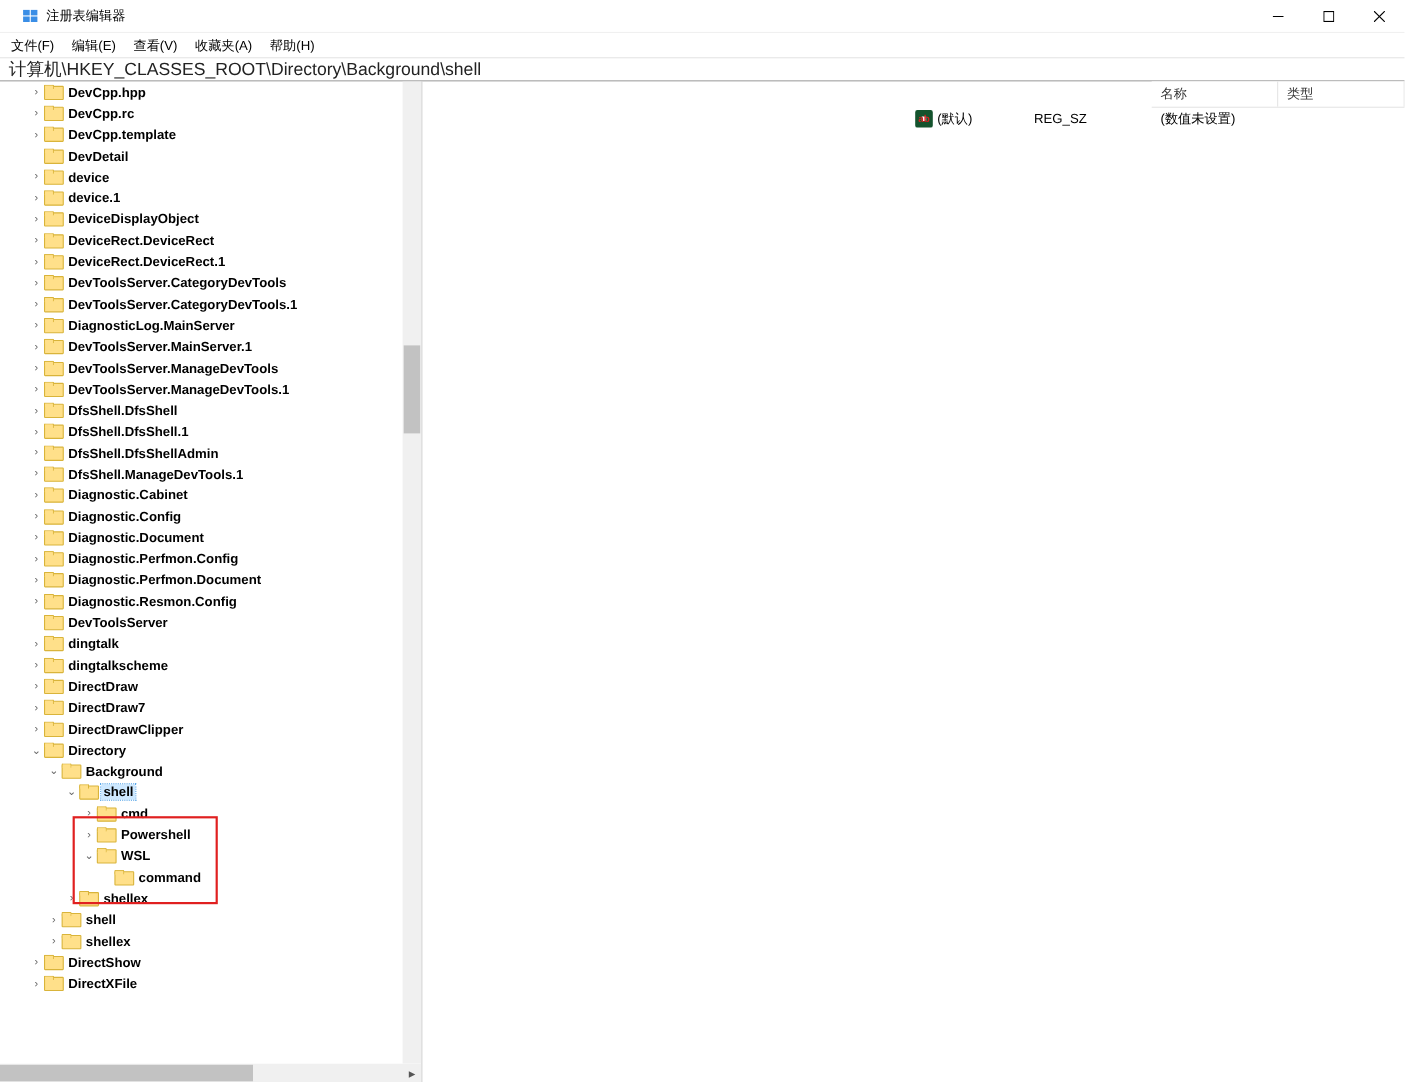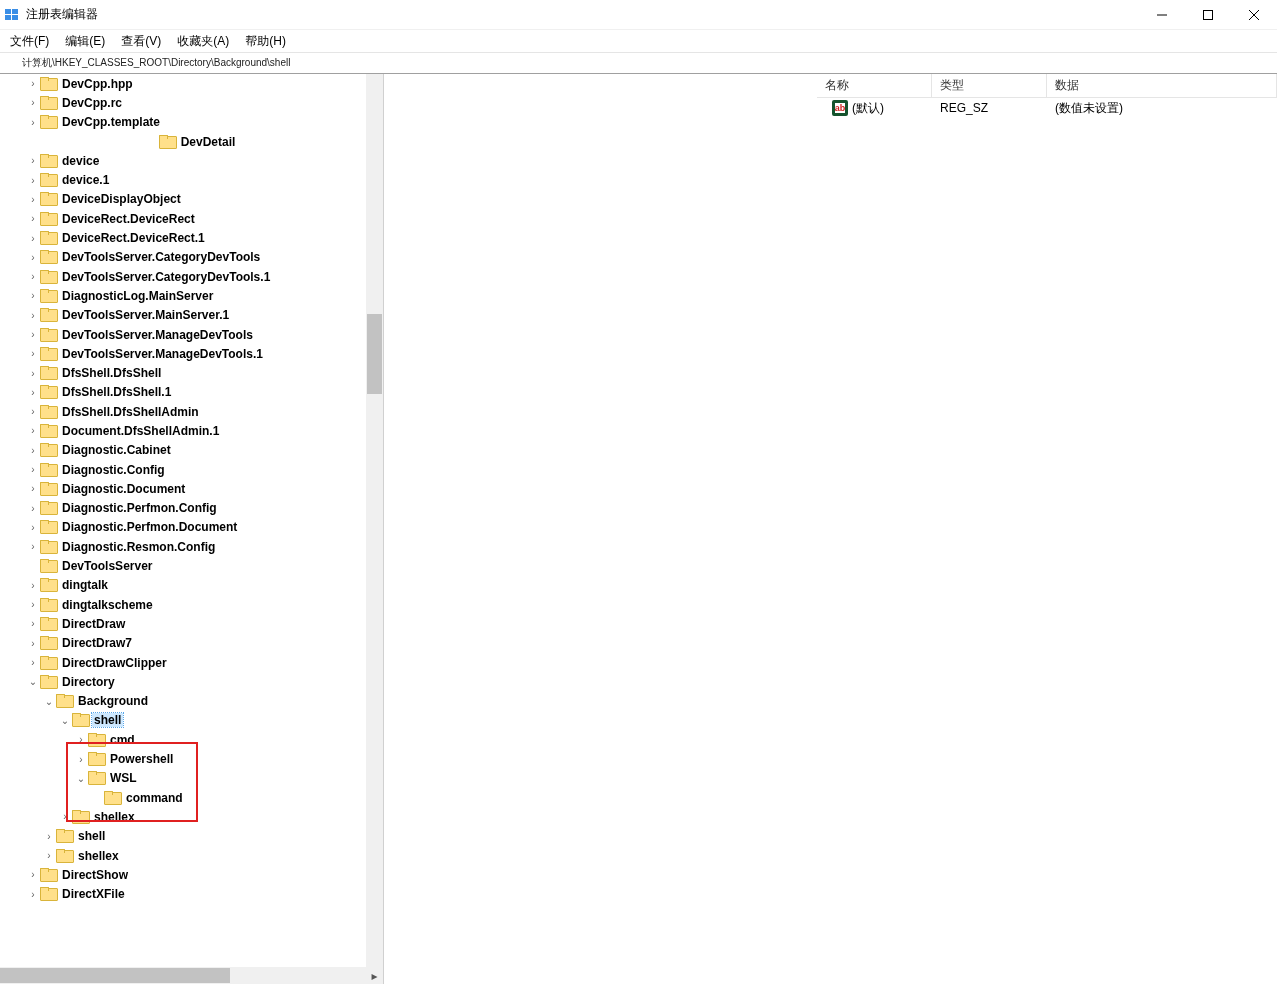--- a/index.html
+++ b/index.html
@@ -15,21 +15,21 @@
     flex-direction: column;
   }
 
   
   .titlebar {
     height: 30px;
     display: flex;
     align-items: center;
     background: #fff;
     border-bottom: 1px solid #f0f0f0;
-    padding-left: 4px;
+    padding-left: 20px;
   }
   .titlebar .app-icon {
     width: 16px; height: 16px;
     margin-right: 6px;
     display: inline-flex; align-items:center; justify-content:center;
   }
   .titlebar .title { flex: 0 0 auto; }
   .titlebar .spacer { flex: 1; }
   .win-controls { display: flex; }
   .win-btn {
@@ -52,23 +52,23 @@
     cursor: default;
   }
 
   
   .addressbar {
     height: 22px;
     border-top: 1px solid #e5e5e5;
     border-bottom: 1px solid #a0a0a0;
     display: flex;
     align-items: center;
-    padding: 0 22px;
+    padding: 0 8px;
     background: #fff;
-    font-size: 10px;
+    font-size: 16px;
     color:#222;
   }
 
   
   .main {
     flex: 1;
     display: flex;
     min-height: 0;
   }
   .tree-pane {
@@ -196,21 +196,21 @@
   .list-body { flex: 1; }
   .list-row {
     display: flex;
     align-items: center;
     height: 20px;
     padding-left:4px;
   }
   .ab-icon{
     width:16px;height:16px;margin-right:4px;
     display:inline-flex;align-items:center;justify-content:center;
-    border:3px solid #14532d;
+    border:6px solid #14532d;
     border-radius:2px;
     background:#fff;
     color:#d02020;
     font-size:9px;
     font-weight:bold;
   }
   .cell { padding: 0 8px; }
   .cell.name { width: 108px; display:flex; align-items:center;}
   .cell.type { width: 115px; }
   .cell.data { flex: 0 0 230px; }
@@ -280,21 +280,21 @@
             </div>
           </li>
           <li>
             <div class="node" style="padding-left: 26px;">
               <span class="twisty">›</span>
               <span class="folder-icon"></span>
               <span class="label">DevCpp.template</span>
             </div>
           </li>
           <li>
-            <div class="node" style="padding-left: 16px; justify-content: center;">
+            <div class="node" style="padding-left: 26px;">
               <span class="twisty empty">·</span>
               <span class="folder-icon"></span>
               <span class="label">DevDetail</span>
             </div>
           </li>
           <li>
             <div class="node" style="padding-left: 26px;">
               <span class="twisty">›</span>
               <span class="folder-icon"></span>
               <span class="label">device</span>
@@ -388,21 +388,21 @@
             <div class="node" style="padding-left: 26px;">
               <span class="twisty">›</span>
               <span class="folder-icon"></span>
               <span class="label">DfsShell.DfsShellAdmin</span>
             </div>
           </li>
           <li>
             <div class="node" style="padding-left: 26px;">
               <span class="twisty">›</span>
               <span class="folder-icon"></span>
-              <span class="label">Document.DfsShellAdmin.1</span>
+              <span class="label">DfsShell.ManageDevTools.1</span>
             </div>
           </li>
           <li>
             <div class="node" style="padding-left: 26px;">
               <span class="twisty">›</span>
               <span class="folder-icon"></span>
               <span class="label">Diagnostic.Cabinet</span>
             </div>
           </li>
           <li>
@@ -575,21 +575,20 @@
     <div class="hscrollbar">
       <div class="thumb"></div>
       <div class="arrow-r">▸</div>
     </div>
   </div>
 
   <div class="list-pane">
     <div class="list-header">
       <div class="col name">名称</div>
       <div class="col type">类型</div>
-      <div class="col data">数据</div>
     </div>
     <div class="list-body" id="list-body">
         <div class="list-row">
           <div class="cell name">
             <span class="ab-icon">ab</span>
             <span>(默认)</span>
           </div>
           <div class="cell type">REG_SZ</div>
           <div class="cell data">(数值未设置)</div>
         </div>

